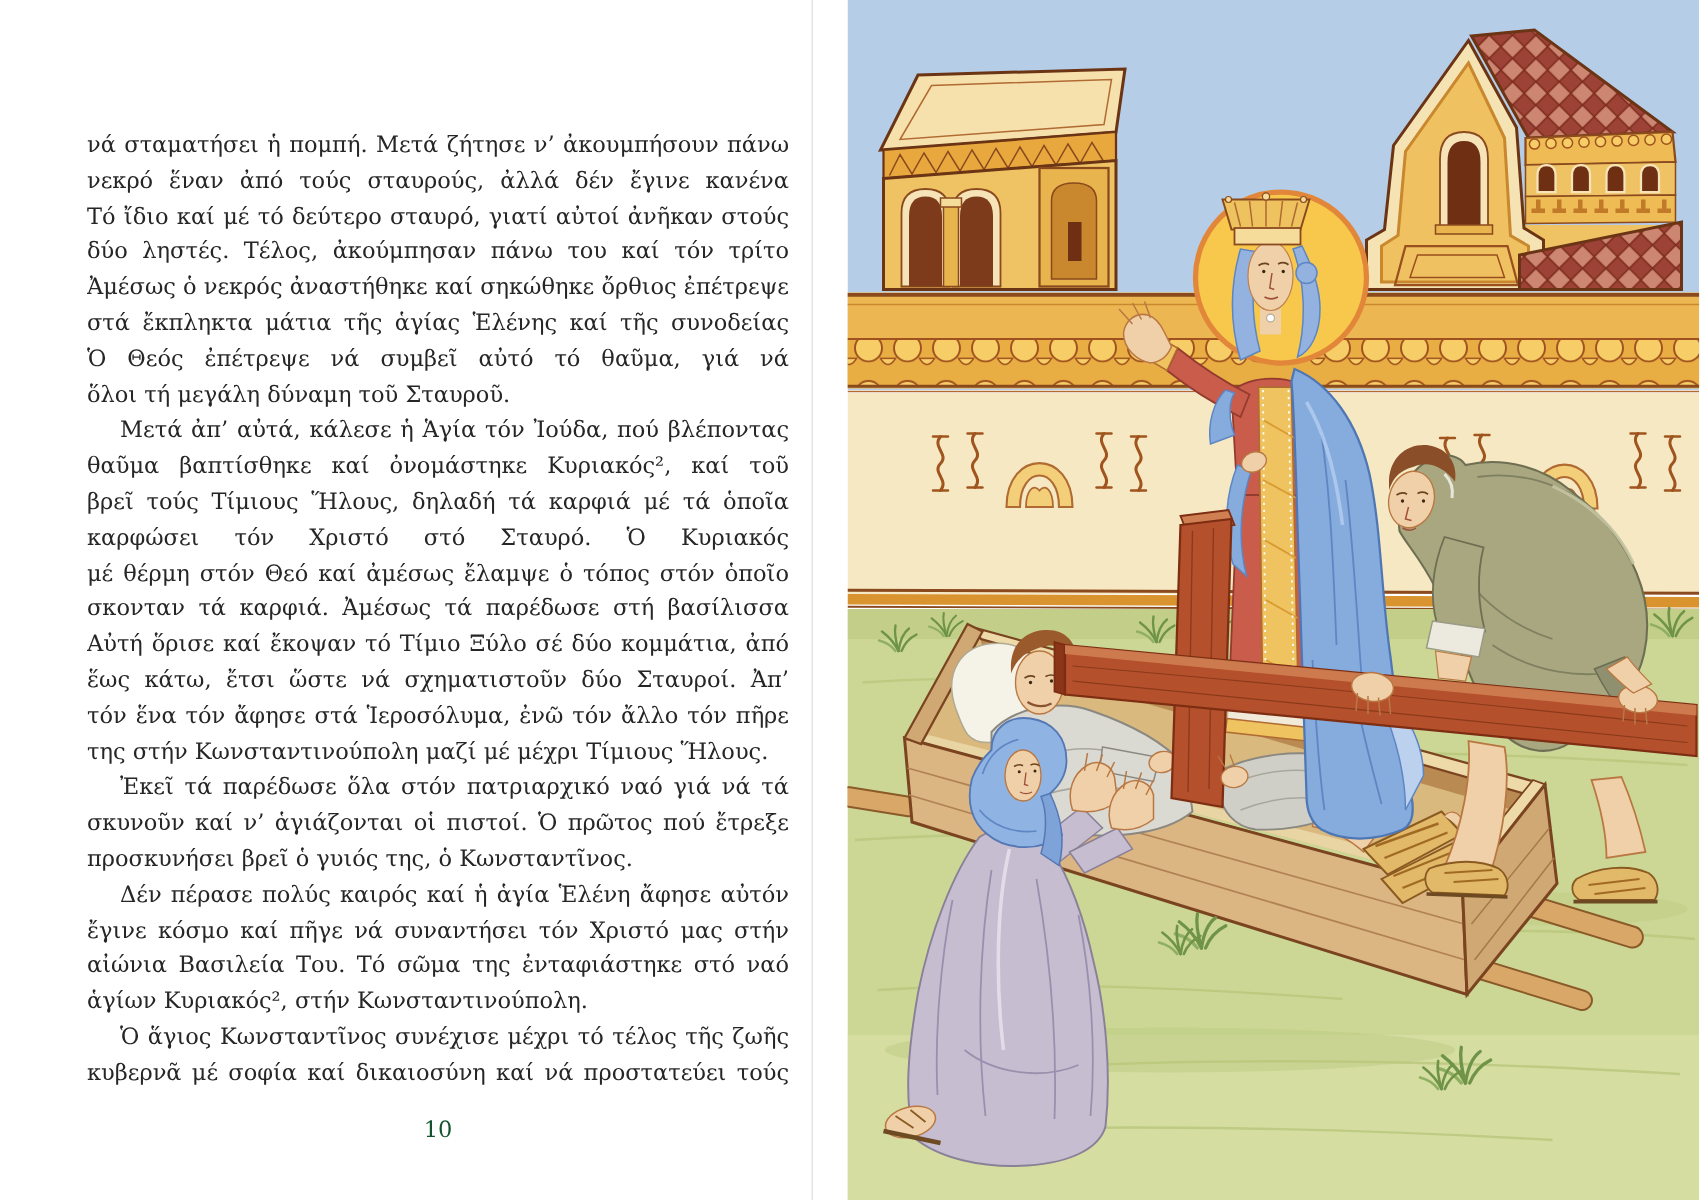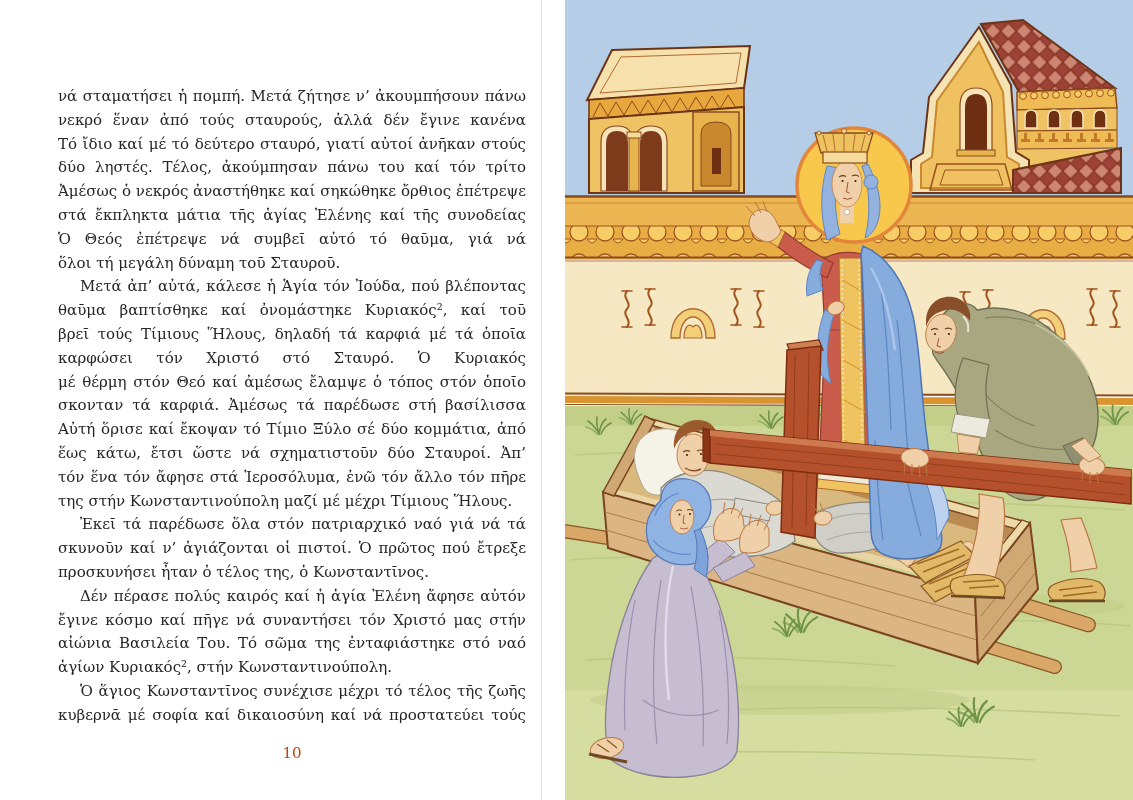--- a/index.html
+++ b/index.html
@@ -7,21 +7,21 @@
          font-family:"DejaVu Serif",serif;}
   .page-left{position:absolute;left:0;top:0;width:565px;height:800px;background:#ffffff;}
   .gutter{position:absolute;left:541px;top:0;width:1px;height:800px;background:#e3e3e0;}
   .textblock{position:absolute;left:58px;top:85px;width:468px;color:#262626;
              font-size:15px;}
   .ln{height:23.8px;line-height:23.8px;text-align:justify;text-align-last:justify;
       overflow:hidden;white-space:normal;}
   .ln.end{text-align-last:left;}
   .ln.ind{text-indent:22px;}
   .pagenum{position:absolute;left:58px;top:744px;width:468px;text-align:center;
-           font-size:15px;color:#c2410c;}
+           font-size:15px;color:#14532d;}
   .illo{position:absolute;right:0;top:0;width:568px;height:800px;}
   svg{display:block;}
 </style>
 </head>
 <body>
 
 <div id="stage">
 
   <div class="page-left">
     <div class="textblock">
@@ -43,21 +43,21 @@
         <div class="ln">μέ θέρμη στόν Θεό καί ἀμέσως ἔλαμψε ὁ τόπος στόν ὁποῖο βρί-</div>
         <div class="ln">σκονταν τά καρφιά. Ἀμέσως τά παρέδωσε στή βασίλισσα Ἑλένη.</div>
         <div class="ln">Αὐτή ὅρισε καί ἔκοψαν τό Τίμιο Ξύλο σέ δύο κομμάτια, ἀπό πάνω</div>
         <div class="ln">ἕως κάτω, ἔτσι ὥστε νά σχηματιστοῦν δύο Σταυροί. Ἀπ’ αὐτούς</div>
         <div class="ln">τόν ἕνα τόν ἄφησε στά Ἱεροσόλυμα, ἐνῶ τόν ἄλλο τόν πῆρε μαζί</div>
         <div class="ln end">της στήν Κωνσταντινούπολη μαζί μέ μέχρι Τίμιους Ἥλους.</div>
       </div>
       <div>
         <div class="ln ind">Ἐκεῖ τά παρέδωσε ὅλα στόν πατριαρχικό ναό γιά νά τά προ-</div>
         <div class="ln">σκυνοῦν καί ν’ ἁγιάζονται οἱ πιστοί. Ὁ πρῶτος πού ἔτρεξε νά</div>
-        <div class="ln end">προσκυνήσει ἦταν ὁ τέλος της, ὁ Κωνσταντῖνος.</div>
+        <div class="ln end">προσκυνήσει βρεῖ ὁ γυιός της, ὁ Κωνσταντῖνος.</div>
       </div>
       <div>
         <div class="ln ind">Δέν πέρασε πολύς καιρός καί ἡ ἁγία Ἑλένη ἄφησε αὐτόν τό</div>
         <div class="ln">ἔγινε κόσμο καί πῆγε νά συναντήσει τόν Χριστό μας στήν</div>
         <div class="ln">αἰώνια Βασιλεία Του. Τό σῶμα της ἐνταφιάστηκε στό ναό τῶν</div>
         <div class="ln end">ἁγίων Κυριακός², στήν Κωνσταντινούπολη.</div>
       </div>
       <div>
         <div class="ln ind">Ὁ ἅγιος Κωνσταντῖνος συνέχισε μέχρι τό τέλος τῆς ζωῆς του νά</div>
         <div class="ln">κυβερνᾶ μέ σοφία καί δικαιοσύνη καί νά προστατεύει τούς χρι-</div>

